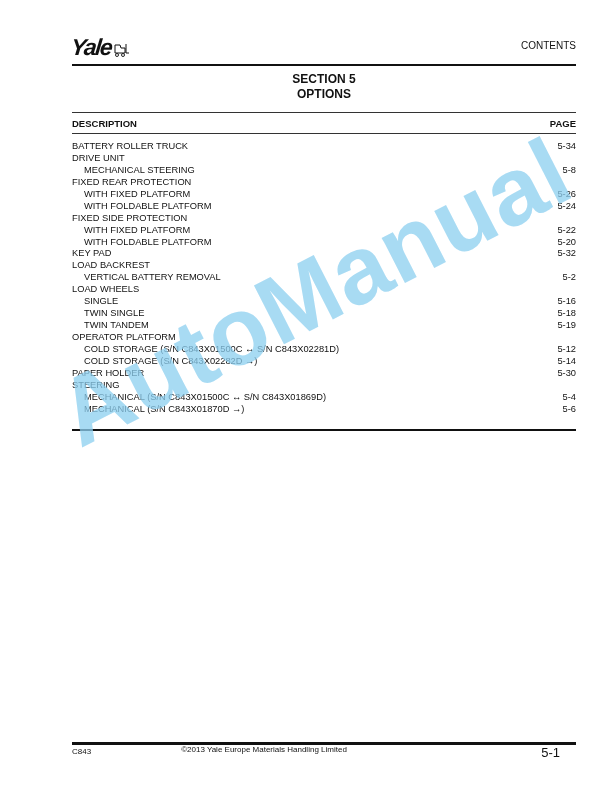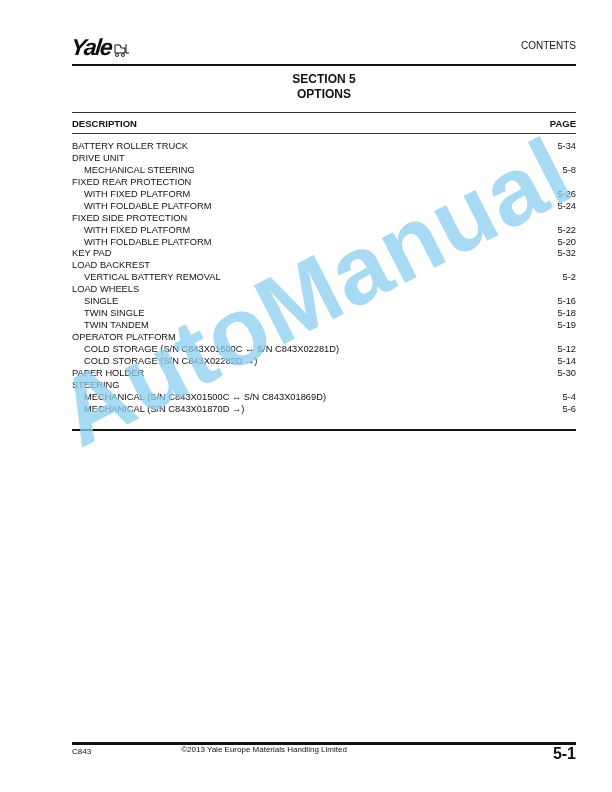--- a/index.html
+++ b/index.html
@@ -44,21 +44,21 @@
     .dots {
       flex: 1 1 auto; margin: 0 6px 0 4px; height: 2px; align-self: flex-end; margin-bottom: 3px;
       background-image: radial-gradient(circle, #333 0.5px, transparent 0.7px);
       background-size: 2px 2px; background-repeat: repeat-x; background-position: left center;
     }
     .pg { flex: 0 0 24px; text-align: right; }
     .rule-bottom { top: 429px; height: 1.5px; }
     .rule-footer { top: 742px; height: 2.5px; }
     .footer-left { position: absolute; left: 72px; top: 747px; font-size: 8px; }
     .footer-center { position: absolute; left: 0; width: 528px; top: 745px; text-align: center; font-size: 8px; }
-    .footer-right { position: absolute; right: 36px; top: 745px; font-size: 16px; font-weight: bold; }
+    .footer-right { position: absolute; right: 52px; top: 745px; font-size: 13px; }
     .watermark {
       position: absolute; left: 40px; top: 370px; font-size: 96px; font-weight: bold;
       color: #8ccff0; opacity: 0.75; transform: rotate(-27deg); transform-origin: left top;
       white-space: nowrap; letter-spacing: 1px; pointer-events: none;
     }
   </style>
 </head>
 <body>
 
 <div class="logo">

